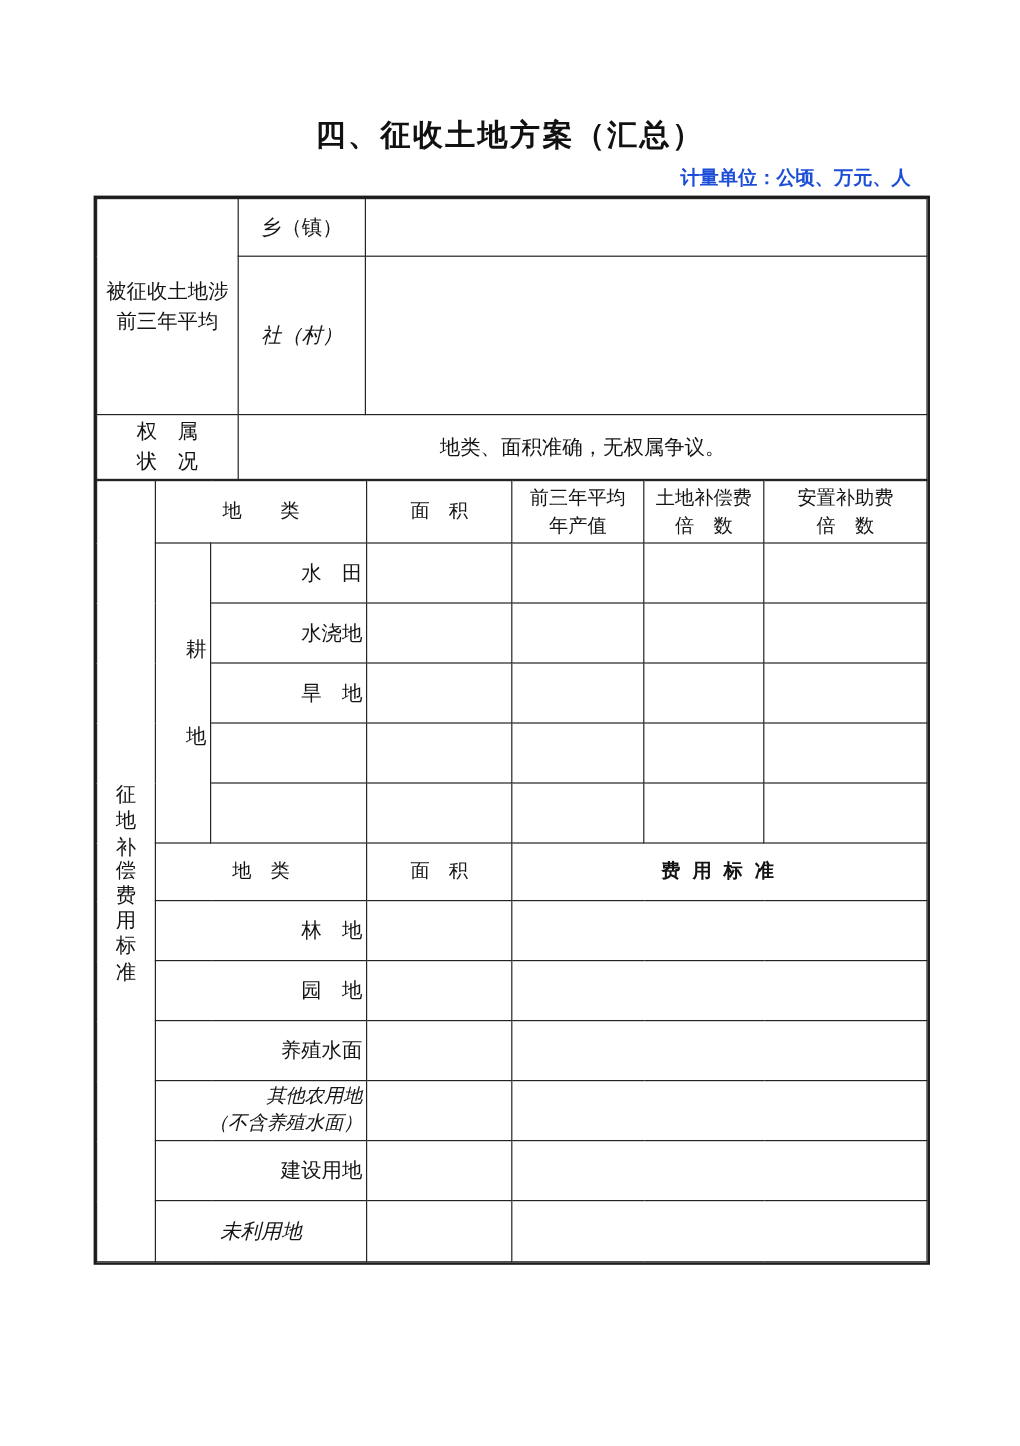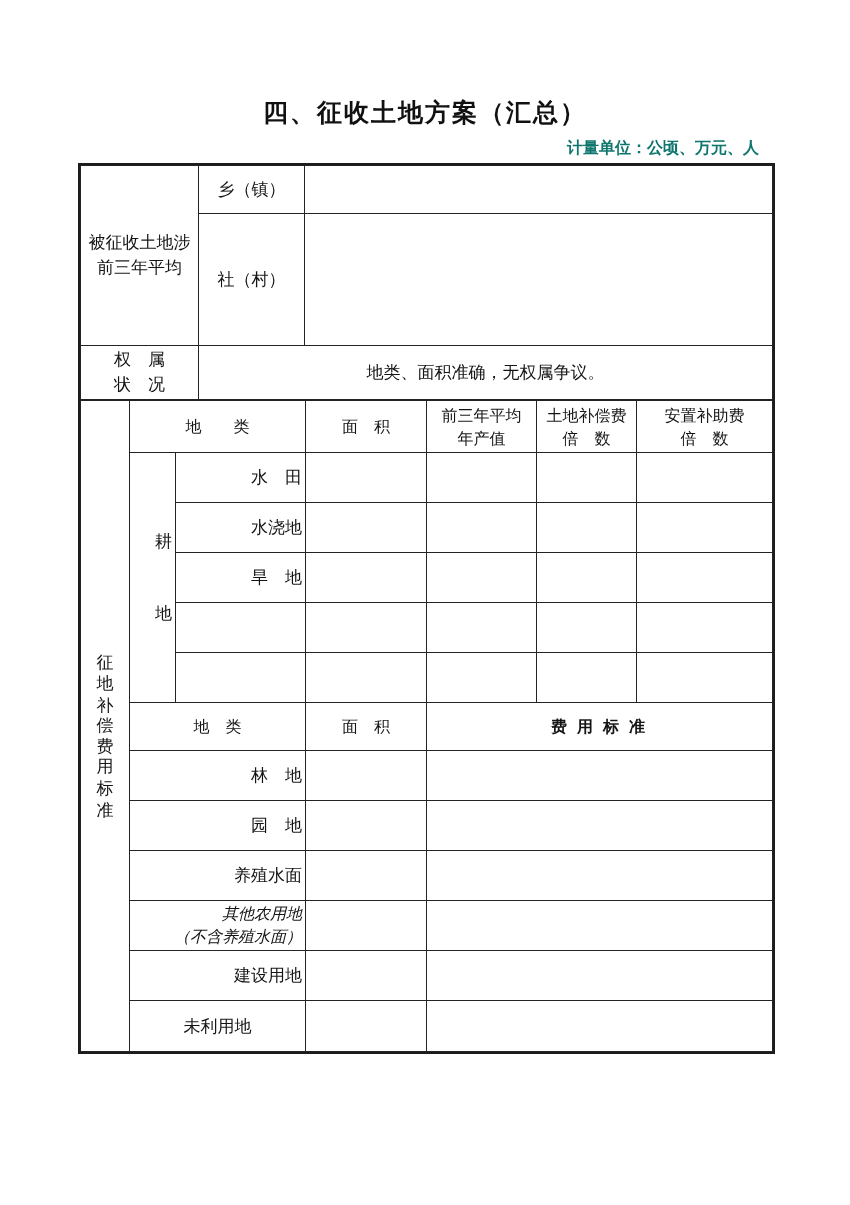--- a/index.html
+++ b/index.html
@@ -25,21 +25,21 @@
     color: #111;
   }
   .units-note {
     width: 694px;
     margin: 9px 0 4px 79px;
     text-align: right;
     padding-right: 14px;
     font-family: Liberation Sans, sans-serif;
     font-weight: 600;
     font-size: 16px;
-    color: #0f766e;
+    color: #1d4ed8;
   }
   .form {
     width: 697px;
     margin-left: 78px;
     border: 2px solid #1c1c1c;
     background: #fff;
   }
   table {
     width: 100%;
     border-collapse: collapse;
@@ -51,24 +51,24 @@
     vertical-align: middle;
     font-size: 17px;
     padding: 2px 3px;
     overflow: hidden;
     margin-left: 48px;
   }
   .pre { white-space: pre-line; line-height: 1.45; }
   .hd  { font-size: 16px; line-height: 1.45; }
   .fee-hd { letter-spacing: 3px; font-weight: bold; }
   .r48  td { height: 48px; }
-  .r132 td { height: 132px; }
+  .r132 td { height: 132px; font-style: italic; }
   .r52  td { height: 52px; }
   .r50  td { height: 50px; text-align: right; }
-  .r51  td { height: 51px; }
+  .r51  td { height: 51px; font-style: italic; }
   .side-cell { padding: 0; }
   .side-vertical {
     display: inline-block;
     writing-mode: vertical-rl;
     letter-spacing: 21px;
     font-size: 17px;
     line-height: 1;
   }
   .group-cell .pre { line-height: 4.2; }
   .two-line { font-size: 16px; line-height: 1.4; font-style: italic; }

